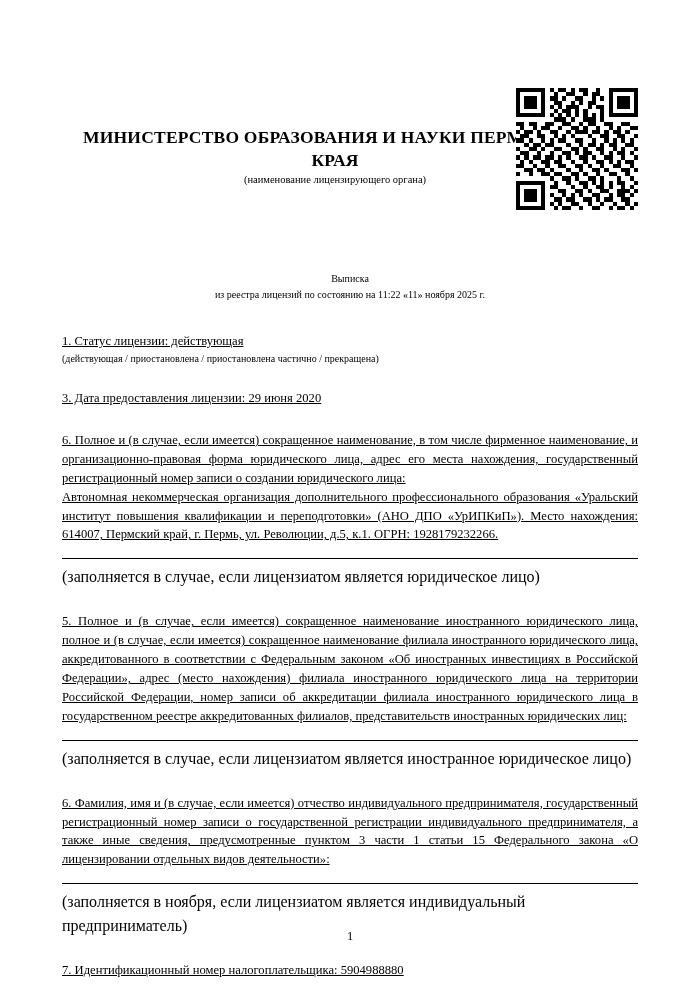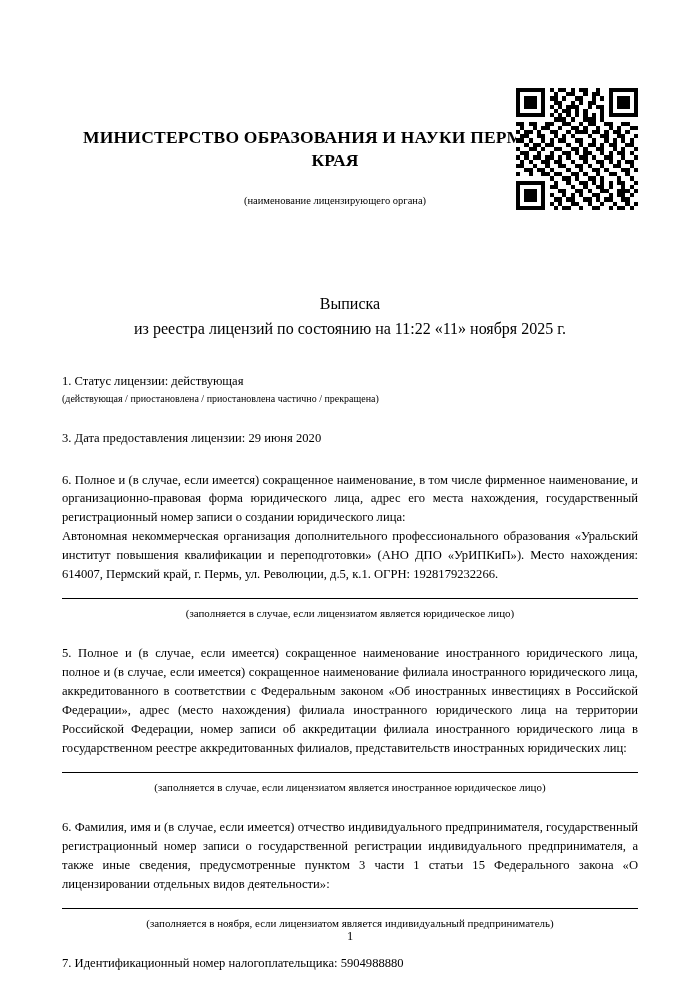--- a/index.html
+++ b/index.html
@@ -38,55 +38,56 @@
   .header-title {
     font-size: 17.5px;
     font-weight: bold;
     line-height: 1.32;
     letter-spacing: 0.2px;
     text-align: center;
     padding: 0 30px 0 0;
   }
   .header-sub {
     font-size: 10.5px;
-    margin-top: 23px;
+    margin-top: 2px;
     text-align: center;
     padding-right: 30px;
   }
 
   .doc-kind {
     margin-top: 86px;
     text-align: center;
-    font-size: 16px;
+    font-size: 10px;
     line-height: 1.55;
   }
 
   .section {
     margin-top: 23px;
     font-size: 12.6px;
     line-height: 1.5;
     text-align: justify;
   }
   .section.first { margin-top: 30px; }
   .note {
     text-align: left;
     font-size: 10px;
   }
   .body-text {
     text-align: justify;
     text-justify: inter-word;
+    text-decoration: underline;
   }
   .body-text.lead { margin-bottom: 0; }
   .fill-line {
     border-top: 1px solid #000;
     margin-top: 14px;
   }
   .sig-note {
-    text-align: center;
-    font-size: 11px;
+    text-align: left;
+    font-size: 16px;
     margin-top: 6px;
   }
   .page-number {
     position: absolute;
     bottom: 45px;
     left: 0;
     right: 0;
     text-align: center;
     font-size: 12.5px;
   }

